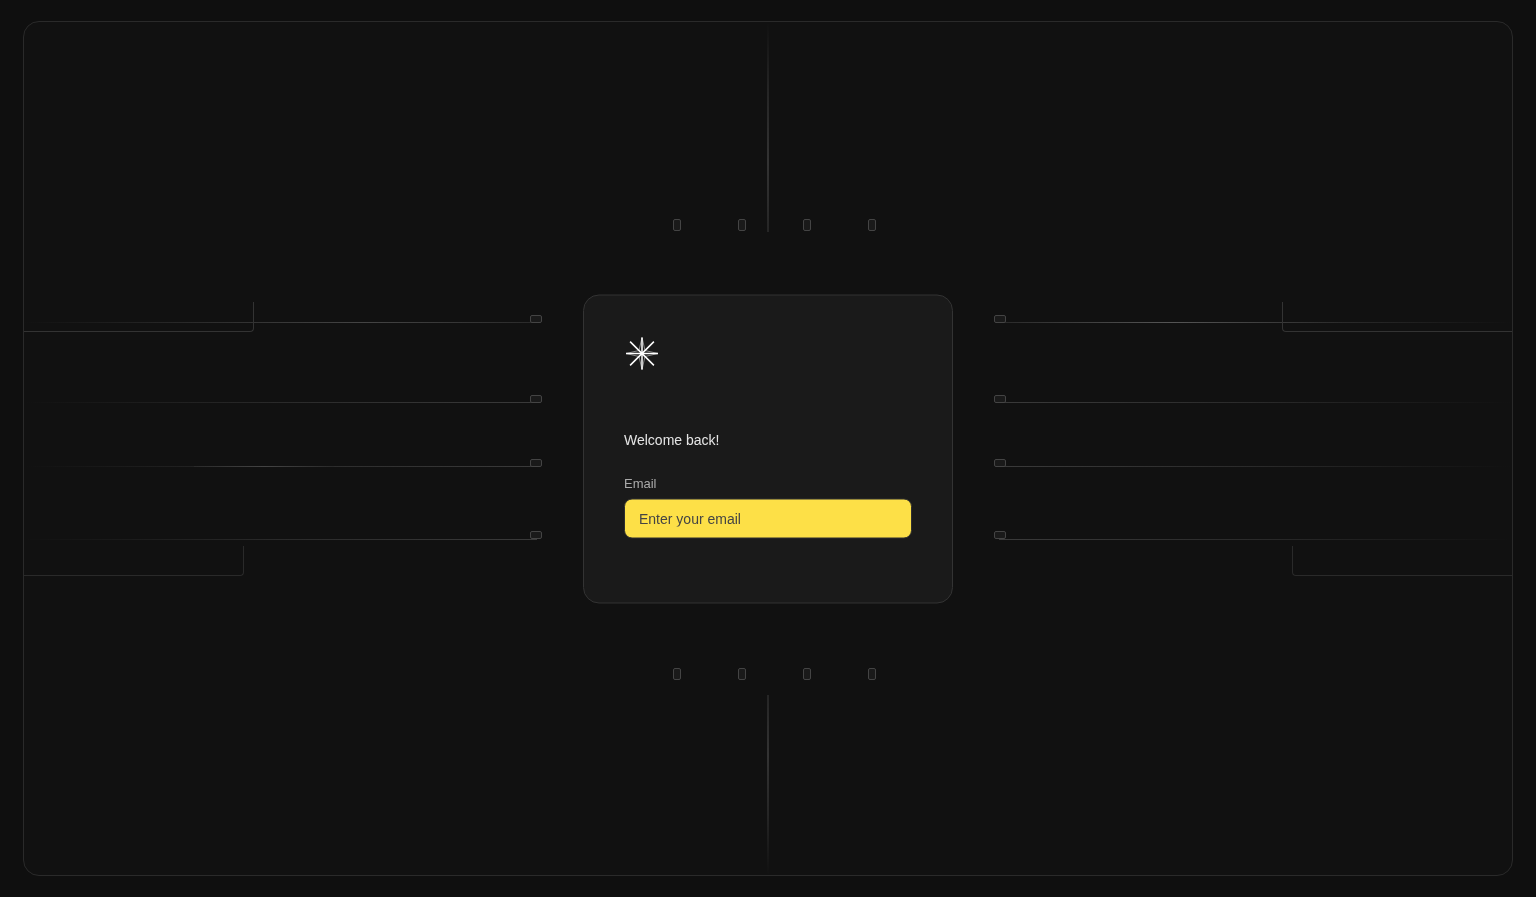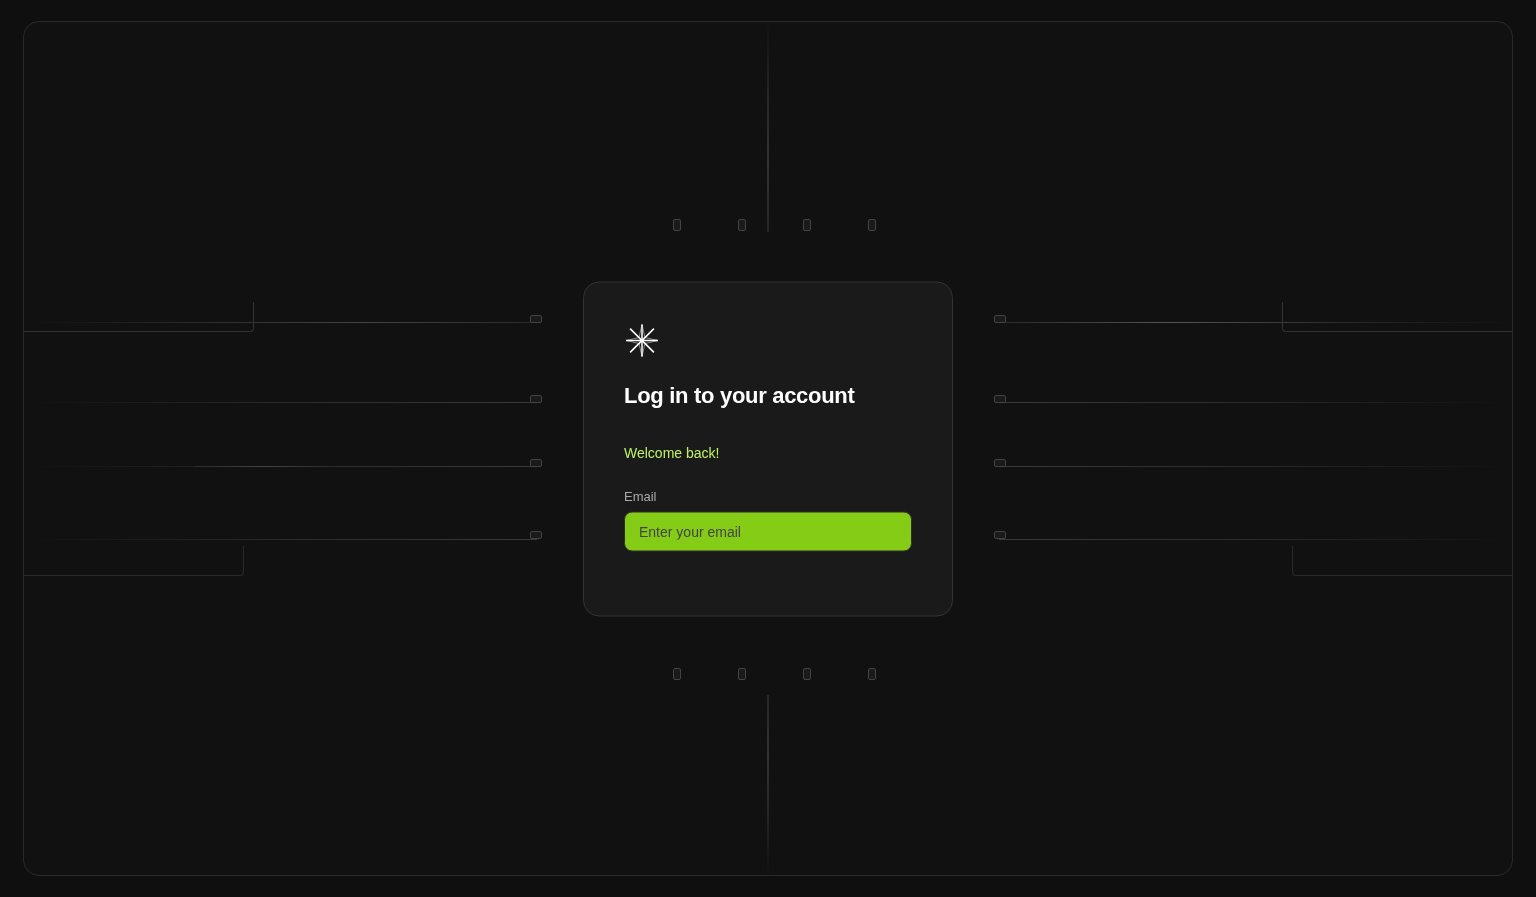--- a/index.html
+++ b/index.html
@@ -232,40 +232,40 @@
     .card-title {
       font-size: 22px;
       font-weight: 600;
       color: #ffffff;
       margin-bottom: 6px;
       letter-spacing: -0.3px;
     }
 
     .card-subtitle {
       font-size: 14px;
-      color: #bef264;
+      color: #e5e5e5;
       margin-bottom: 28px;
       margin-top: 36px;
     }
 
     .form-group {
       margin-bottom: 20px;
     }
 
     .form-label {
       display: block;
       font-size: 13px;
       color: #aaa;
       margin-bottom: 8px;
       margin-top: 12px;
     }
 
     .form-input {
       width: 100%;
-      background: #84cc16;
+      background: #fde047;
       border: 1px solid #2e2e2e;
       border-radius: 8px;
       padding: 11px 14px;
       font-size: 14px;
       color: #555;
       outline: none;
       font-family: inherit;
     }
 
     .form-input::placeholder {
@@ -342,21 +342,20 @@
         <line x1="18" y1="34" x2="21" y2="21" stroke="white" stroke-width="0.8" opacity="0.6"></line>
         <line x1="18" y1="34" x2="15" y2="21" stroke="white" stroke-width="0.8" opacity="0.6"></line>
         <line x1="2" y1="18" x2="15" y2="21" stroke="white" stroke-width="0.8" opacity="0.6"></line>
         <line x1="2" y1="18" x2="15" y2="15" stroke="white" stroke-width="0.8" opacity="0.6"></line>
         <line x1="34" y1="18" x2="21" y2="21" stroke="white" stroke-width="0.8" opacity="0.6"></line>
         <line x1="34" y1="18" x2="21" y2="15" stroke="white" stroke-width="0.8" opacity="0.6"></line>
         <circle cx="18" cy="18" r="1.5" fill="white"></circle>
       </svg>
     </div>
 
-    <h1 class="card-title">Log in to your account</h1>
 
     <p class="card-subtitle">Welcome back!</p>
 
     <div class="form-group">
       <label class="form-label">Email</label>
       <input class="form-input" type="email" placeholder="Enter your email" style="">
     </div>
 
 
   </div>

